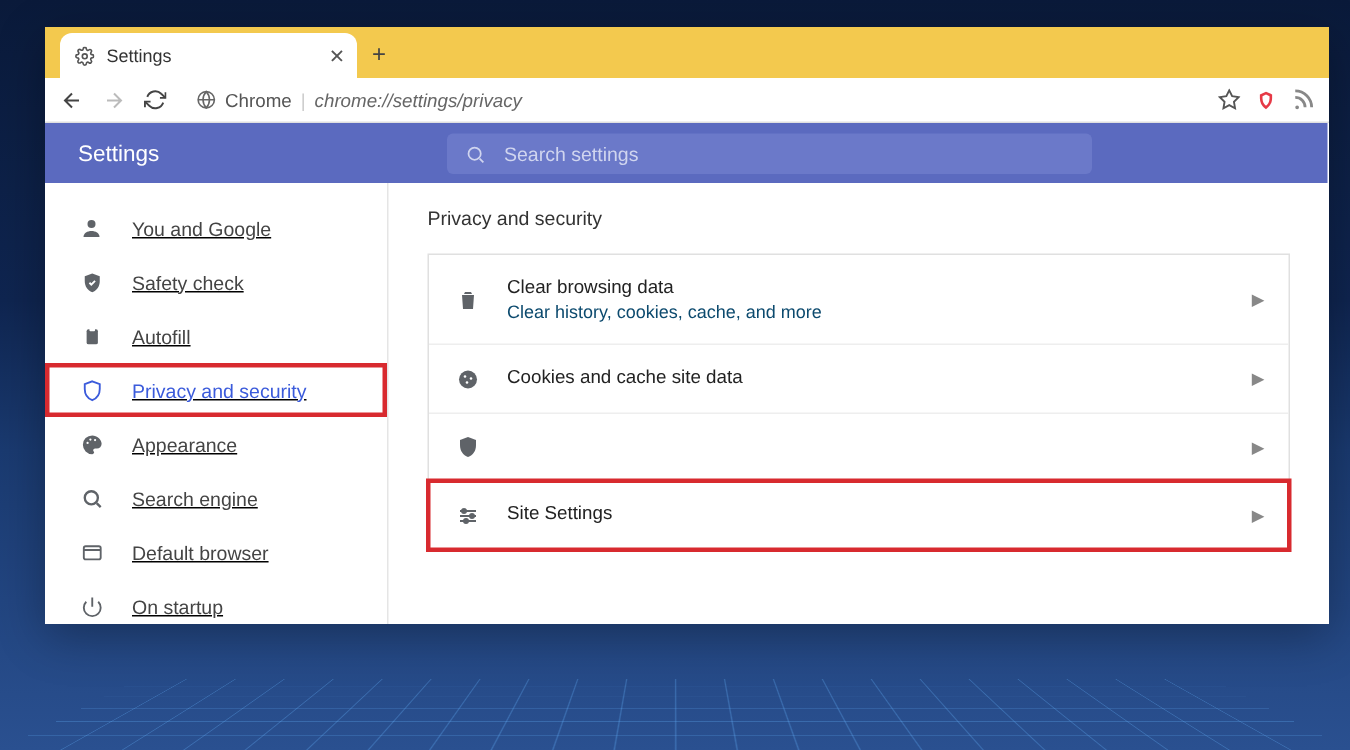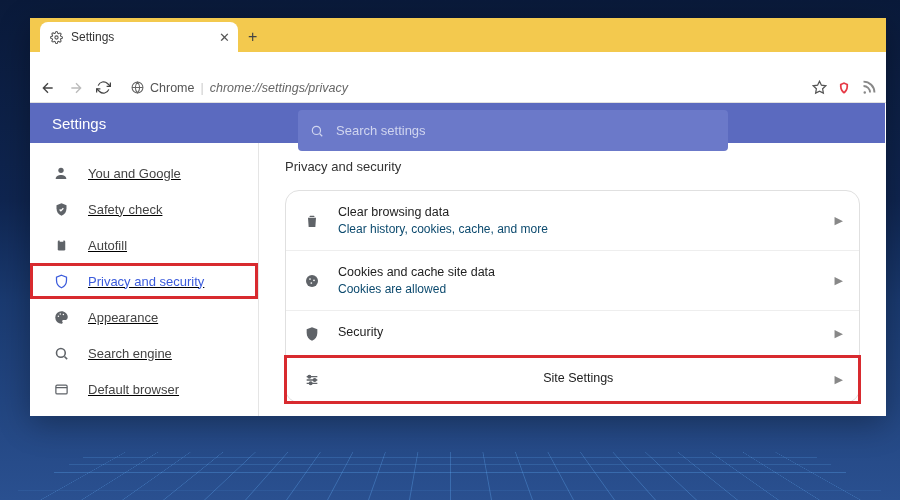--- a/index.html
+++ b/index.html
@@ -5,47 +5,47 @@
 * { box-sizing: border-box; margin: 0; padding: 0; font-family: Arial, sans-serif; }
 body { width: 900px; height: 500px; overflow: hidden; position: relative; }
 .background { position: absolute; top: 0; left: 0; width: 900px; height: 500px; background: linear-gradient(180deg, #0a1a3a 0%, #0f2550 40%, #1a3a70 60%, #2a5090 100%); z-index: 0; }
 .background::after { content: ""; position: absolute; bottom: 0; left: 0; right: 0; height: 120px; background: repeating-linear-gradient(90deg, transparent 0 40px, rgba(100,180,255,0.3) 40px 41px), repeating-linear-gradient(0deg, transparent 0 20px, rgba(100,180,255,0.3) 20px 21px); transform: perspective(400px) rotateX(60deg); transform-origin: bottom; }
 .browser-window { position: absolute; top: 18px; left: 30px; width: 856px; height: 398px; background: #fff; box-shadow: 0 8px 30px rgba(0,0,0,0.3); z-index: 10; overflow: hidden; }
 .tab-strip { height: 34px; background: #f3c94e; display: flex; align-items: flex-end; padding-left: 10px; }
 .tab { background: #fff; height: 30px; width: 198px; border-radius: 8px 8px 0 0; display: flex; align-items: center; padding: 0 10px; font-size: 12px; color: #333; position: relative; }
 .tab .gear { margin-right: 8px; color: #555; }
 .tab .tab-close { position: absolute; right: 8px; color: #555; font-size: 13px; }
 .new-tab { margin-left: 10px; margin-bottom: 6px; color: #444; font-size: 16px; cursor: pointer; }
-.address-bar { height: 30px; background: #fff; display: flex; align-items: center; padding: 0 10px; gap: 12px; font-size: 14px; color: #555; border-bottom: 1px solid #e0e0e0; margin-top: 21px; }
+.address-bar { height: 30px; background: #fff; display: flex; align-items: center; padding: 0 10px; gap: 12px; font-size: 14px; color: #555; border-bottom: 1px solid #e0e0e0; }
 .address-bar .nav-arrow { color: #555; cursor: pointer; }
 .address-bar .nav-arrow.disabled { color: #bbb; }
 .omnibox { flex: 1; display: flex; align-items: center; gap: 6px; height: 24px; padding: 0 8px; border-radius: 12px; background: #fff; font-size: 12.5px; color: #555; }
 .omnibox .sep { color: #ccc; }
 .omnibox .url-text { color: #666; font-style: italic; }
 .right-icons { display: flex; gap: 10px; align-items: center; }
 .brave-icon svg { width: 14px; height: 14px; }
 .content-area { display: flex; height: calc(100% - 64px); }
 .sidebar-outer { width: 229px; background: #fff; border-right: 1px solid #e5e5e5; position: relative; }
 .settings-header { height: 40px; background: #5b6abf; color: #fff; display: flex; align-items: center; padding: 0 22px; font-size: 15px; position: absolute; top: 0; left: 0; right: -627px; z-index: 2; }
-.search-pill { position: absolute; left: 268px; top: 7px; width: 430px; height: 41px; background: #6b79c9; border-radius: 4px; display: flex; align-items: center; padding: 0 12px; gap: 12px; color: #d0d5ef; font-size: 13px; }
+.search-pill { position: absolute; left: 268px; top: 7px; width: 430px; height: 27px; background: #6b79c9; border-radius: 4px; display: flex; align-items: center; padding: 0 12px; gap: 12px; color: #d0d5ef; font-size: 13px; }
 .sidebar-scroll { position: absolute; top: 40px; bottom: 0; left: 0; right: 0; overflow-y: auto; text-decoration: underline; }
 .sidebar-scroll::-webkit-scrollbar { width: 11px; }
 .sidebar-scroll::-webkit-scrollbar-thumb { background: #c0c0c0; border-radius: 5px; }
 .sidebar-scroll::-webkit-scrollbar-track { background: #f0f0f0; }
 .sidebar-list { padding: 12px 0; }
 .sidebar-item { display: flex; align-items: center; height: 36px; padding: 0 22px; gap: 18px; font-size: 13px; color: #444; cursor: pointer; }
 .sidebar-item .icon { width: 18px; color: #5f6368; display: flex; align-items: center; justify-content: center; }
 .sidebar-item.active { color: #3b5bdb; }
 .sidebar-item.active .icon { color: #3b5bdb; }
 .sidebar-item.highlighted { outline: 3px solid #d82a2f; outline-offset: -3px; }
 .main-panel { flex: 1; padding: 56px 26px 10px 26px; background: #fff; overflow-y: auto; }
 .section-title { font-size: 13px; color: #333; margin-bottom: 16px; }
-.card { border: 1px solid #e0e0e0; border-radius: 14px; }
+.card { border: 1px solid #e0e0e0; border-radius: 0; }
 .row { display: flex; align-items: center; padding: 14px 16px; gap: 16px; border-bottom: 1px solid #eee; cursor: pointer; position: relative; }
-.row:last-child { border-bottom: none; text-align: center; }
+.row:last-child { border-bottom: none; }
 .row.highlighted { outline: 3px solid #d82a2f; outline-offset: -1px; }
 .row .row-icon { width: 20px; color: #5f6368; display: flex; justify-content: center; }
 .row .row-body { flex: 1; }
 .row .row-title { font-size: 12.5px; color: #222; margin-bottom: 3px; }
 .row .row-sub { font-size: 12px; color: #0c4a6e; }
 .row .chev { color: #888; font-size: 11px; }
 svg { display: block; }
 </style>
 </head>
 <body>
@@ -197,20 +197,28 @@
           <div class="sidebar-item">
             <span class="icon">
               <svg width="15" height="15" viewBox="0 0 24 24" fill="none" stroke="#5f6368" stroke-width="2">
                   <rect x="3" y="5" width="18" height="14" rx="2"></rect>
                   <path d="M3 9h18"></path>
                 </svg>
             </span>
             <span>Default browser</span>
           </div>
 
+          <div class="sidebar-item">
+            <span class="icon">
+              <svg width="15" height="15" viewBox="0 0 24 24" fill="none" stroke="#5f6368" stroke-width="2">
+                  <path d="M18.36 6.64a9 9 0 1 1-12.73 0M12 2v10"></path>
+                </svg>
+            </span>
+            <span>On startup</span>
+          </div>
 
         </div>
       </div>
     </div>
 
     <div class="main-panel">
       <div class="section-title">Privacy and security</div>
       <div class="card">
 
         <div class="row">
@@ -230,33 +238,31 @@
           <span class="row-icon">
             <svg width="16" height="16" viewBox="0 0 24 24" fill="#5f6368">
                 <circle cx="12" cy="12" r="9"></circle>
                 <circle cx="9" cy="9" r="1.3" fill="#fff"></circle>
                 <circle cx="15" cy="11" r="1.3" fill="#fff"></circle>
                 <circle cx="11" cy="15" r="1.3" fill="#fff"></circle>
               </svg>
           </span>
           <div class="row-body">
             <div class="row-title">Cookies and cache site data</div>
-            <div class="row-sub">Cookies are allowed</div>
           </div>
           <span class="chev">▶</span>
         </div>
 
         <div class="row">
           <span class="row-icon">
             <svg width="16" height="16" viewBox="0 0 24 24" fill="#5f6368">
                 <path d="M12 2l8 3v5c0 6-3 10-8 12-5-2-8-6-8-12V5l8-3z"></path>
               </svg>
           </span>
           <div class="row-body">
-            <div class="row-title">Security</div>
           </div>
           <span class="chev">▶</span>
         </div>
 
         <div class="row highlighted">
           <span class="row-icon">
             <svg width="16" height="16" viewBox="0 0 24 24" fill="none" stroke="#5f6368" stroke-width="2">
                 <path d="M4 7h16M4 12h16M4 17h16"></path>
                 <circle cx="8" cy="7" r="2" fill="#5f6368"></circle>
                 <circle cx="16" cy="12" r="2" fill="#5f6368"></circle>

